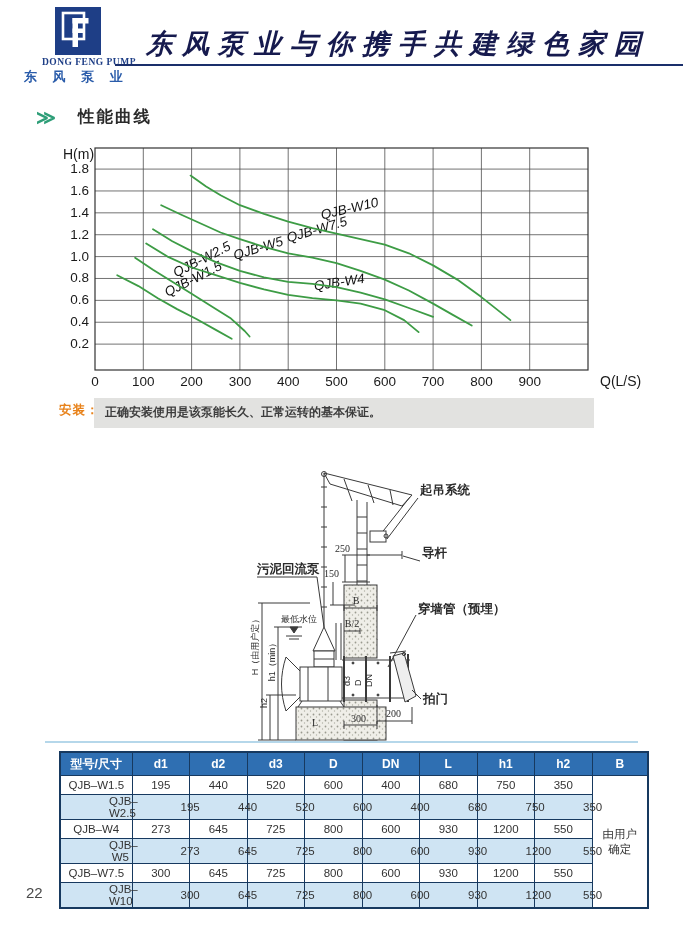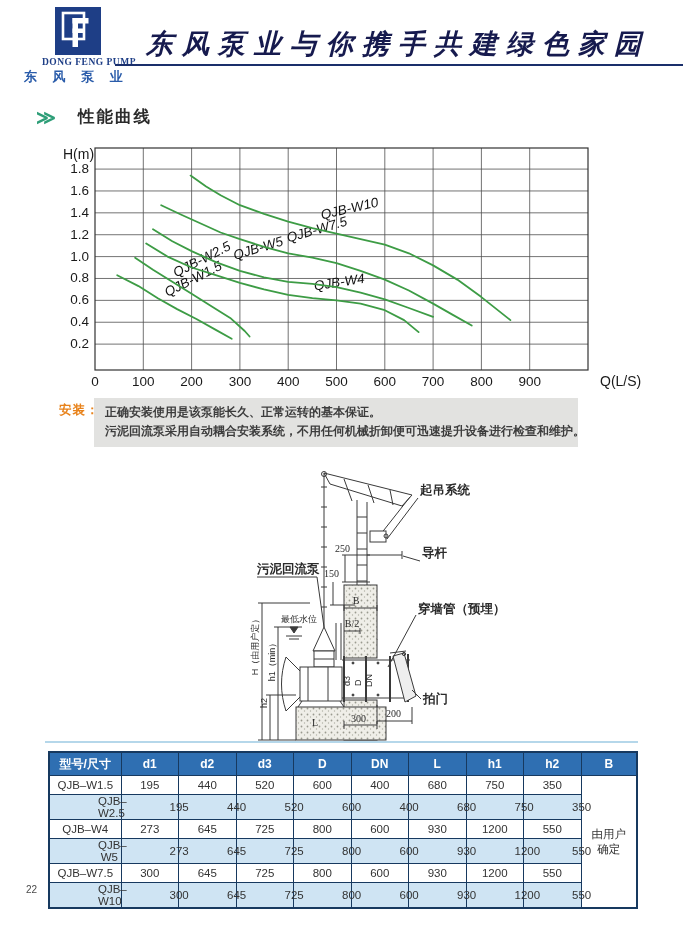--- a/index.html
+++ b/index.html
@@ -16,36 +16,36 @@
           font-weight:bold;font-size:27px;letter-spacing:9px;color:#161a4e;white-space:nowrap;}
   .header-line{left:115px;top:64px;width:568px;height:2px;background:#1a2f6b;}
 
   
   .sec{left:36px;top:106px;display:flex;align-items:center;}
   .chev{color:#2e9e78;font-size:19px;font-weight:bold;line-height:1;}
   .sec-title{margin-left:22px;font-size:16.5px;font-weight:bold;color:#2b2b2b;letter-spacing:2px;}
 
   
   .install-label{left:59px;top:402px;font-size:12.5px;font-weight:bold;color:#e8831c;letter-spacing:1px;text-align:right;}
-  .install-box{left:94px;top:398px;width:469px;background:#e2e2e0;padding:5px 4px 6px 11px;}
+  .install-box{left:94px;top:398px;width:469px;background:#e2e2e0;padding:5px 20px 6px 11px;}
   .install-box div{font-size:12px;font-weight:bold;color:#3c3c3c;line-height:19px;white-space:nowrap;}
 
   .blue-divider{left:45px;top:741px;width:593px;height:2px;background:#b5d7ea;}
 
   
-  .spec-table{left:48px;top:751px;width:590px;border-collapse:collapse;table-layout:fixed;
+  .spec-table{left:59px;top:751px;width:590px;border-collapse:collapse;table-layout:fixed;
               font-size:11.5px;color:#333;}
   .spec-table th,.spec-table td{border:1px solid #17395f;text-align:center;padding:0;}
   .spec-table th{height:22px;background:var(--header-bg,#2f6fb2);color:#fff;font-weight:bold;font-size:12px;}
   .spec-table td{height:18px;background:#fff;text-align:center;}
   .spec-table tr.alt td{background:var(--alt-bg,#cfe4f3);padding-left:48px;}
   .spec-table td.bnote{background:#fff !important;font-size:11.5px;line-height:15px;font-family:Liberation Mono, monospace;}
   .spec-table{border:2px solid #17395f;}
 
-  .page-num{left:26px;top:884px;font-size:10px;color:#4a4a4a;}
+  .page-num{left:26px;top:884px;font-size:15px;color:#4a4a4a;}
 
   svg text{font-family:"Liberation Sans",sans-serif;}
   .dlbl{font-size:12.5px;font-weight:600;fill:#2b2b2b;}
   .dsm{font-size:9px;fill:#2b2b2b;}
   .ddim{font-family:"Liberation Serif",serif;font-size:10px;fill:#2b2b2b;}
 </style>
 </head>
 <body>
 
 <div class="page">
@@ -134,21 +134,20 @@
       </g>
       <g>
         <path d="M135.6,32.6 L151.1,43.6 L165.6,52.3 L184.9,62.2 L209.0,70.9 L233.2,78.6 L257.4,85.2 L281.5,90.6 L305.6,96.1 L329.8,101.6 L353.9,110.3 L378.1,122.4 L402.3,136.6 L426.4,154.1 L455.4,177.1" fill="none" stroke="#3d9c45" stroke-width="1.8" stroke-linecap="round" stroke-linejoin="round"></path>
         <text transform="translate(267.0,76.4) rotate(-13)" font-family="&quot;Liberation Serif&quot;,serif" font-style="italic" font-size="13.5" fill="#111">QJB-W10</text>
       </g>
     </svg>
 
   <div class="abs install-label">安装：</div>
   <div class="abs install-box">
     <div>正确安装使用是该泵能长久、正常运转的基本保证。</div>
-    <div>污泥回流泵采用自动耦合安装系统，不用任何机械折卸便可迅速提升设备进行检查和维护。</div>
   </div>
 
   <svg class="abs" style="left:240px;top:455px" width="420" height="292" viewBox="0 0 420 292">
     <defs>
       <pattern id="speck" width="6" height="6" patternUnits="userSpaceOnUse">
         <rect width="6" height="6" fill="#efeee8"></rect>
         <circle cx="1.5" cy="1.5" r="0.9" fill="#9a9a8f"></circle>
         <circle cx="4.5" cy="4" r="0.7" fill="#b0b0a5"></circle>
       </pattern>
     </defs>

